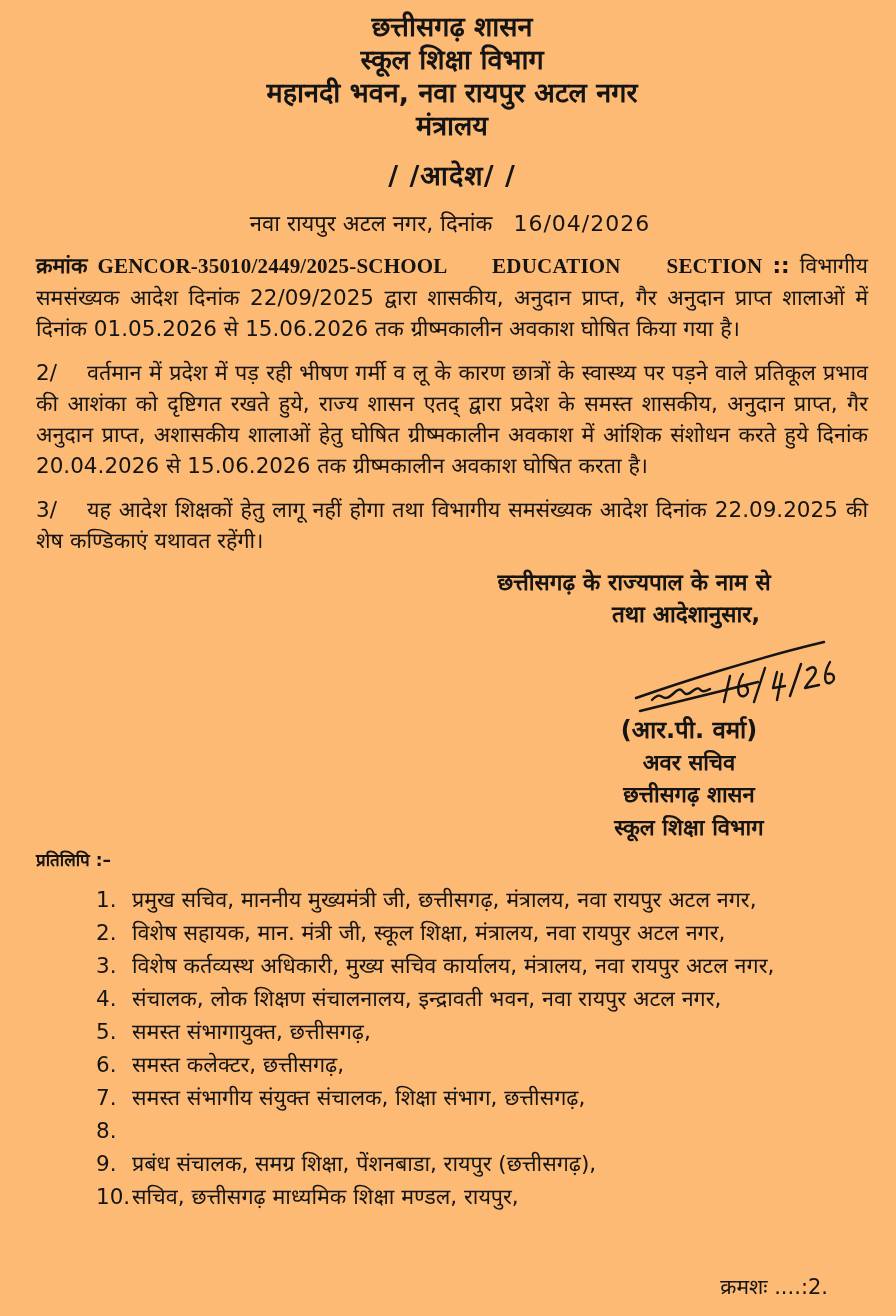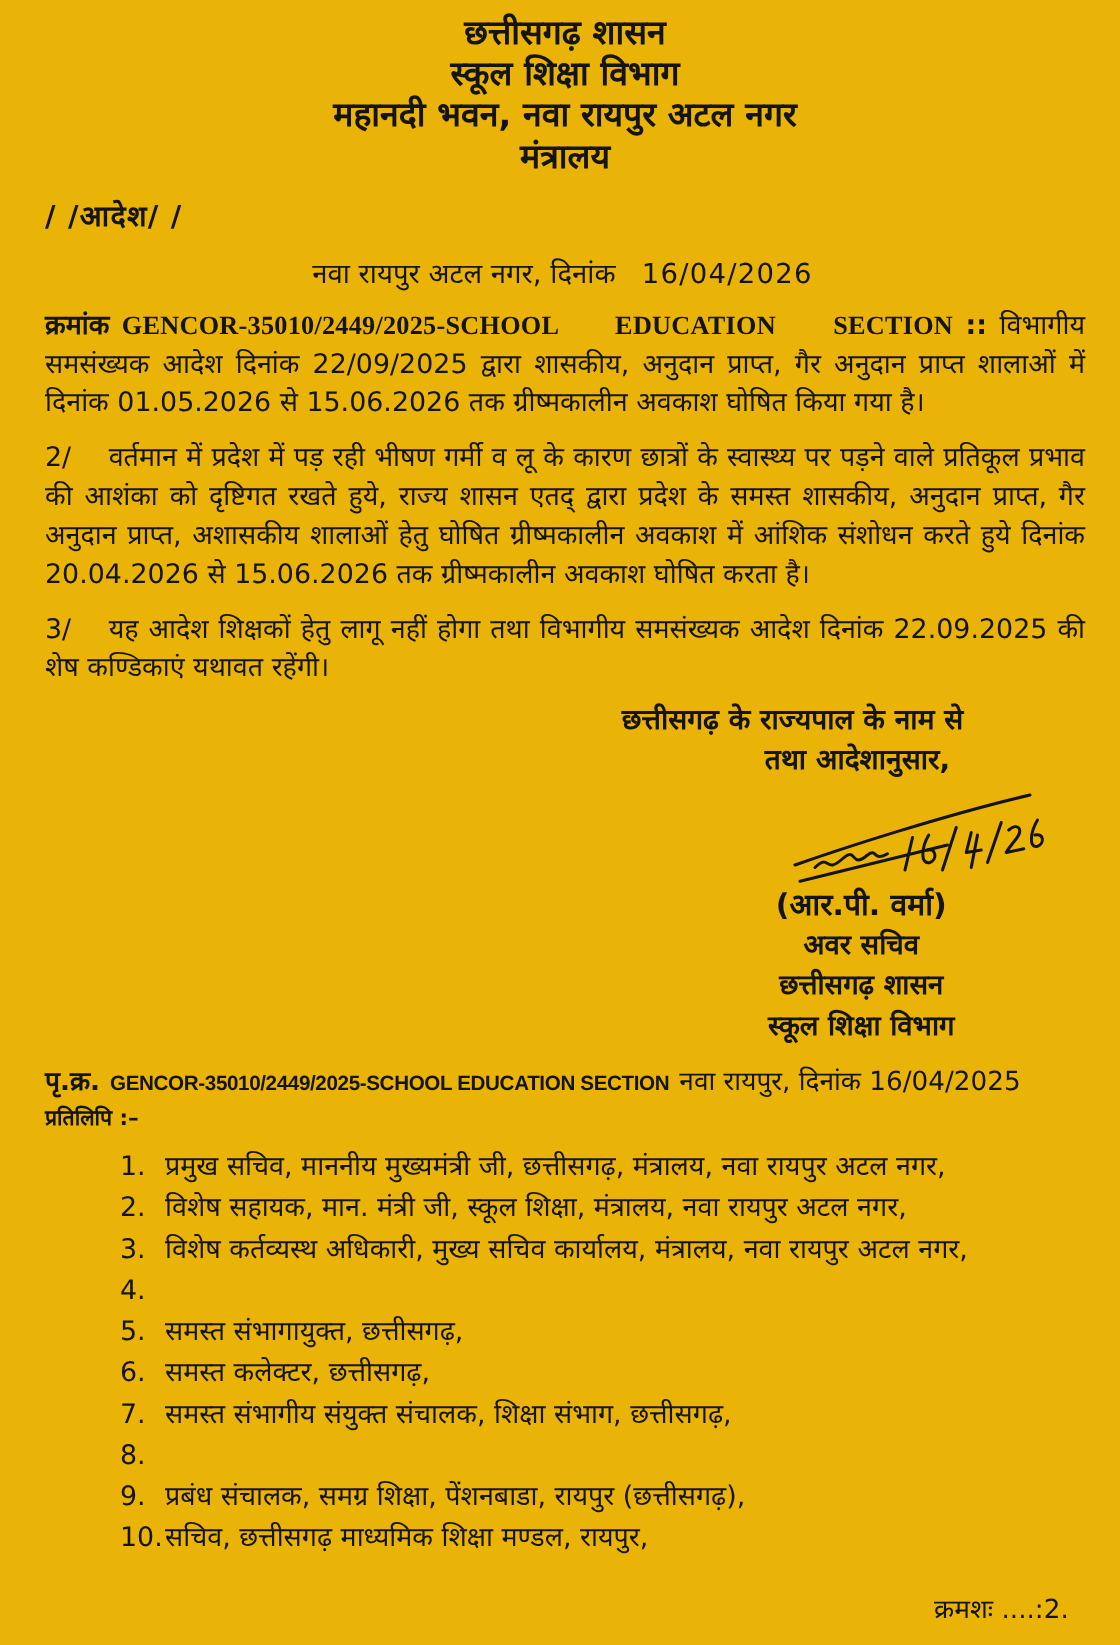--- a/index.html
+++ b/index.html
@@ -1,24 +1,24 @@
 <!DOCTYPE html>
 <html lang="hi"><head>
 <meta charset="utf-8">
 <style>
   html,body{margin:0;padding:0;background:#e8e8e8;}
   .page{
-    width:896px;height:1316px;margin:0 auto;background:#eab308;
+    width:896px;height:1316px;margin:0 auto;background:#fdba74;
     box-sizing:border-box;position:relative;
     padding:10px 28px 0 36px;
     font-family:"DejaVu Sans",sans-serif;
     color:#141414;overflow:hidden;
   }
   .hdr{ text-align:center;font-weight:bold;font-size:27px;line-height:33px; }
-  .order-heading{ text-align:left;font-weight:bold;font-size:23px;margin-top:14px;letter-spacing:1px; }
+  .order-heading{ text-align:center;font-weight:bold;font-size:27px;margin-top:14px;letter-spacing:1px; }
   .place-date{ text-align:center;font-size:22px;margin-top:14px;padding-right:4px; }
   .place-date .dt{ display:inline-block;margin-left:14px;letter-spacing:1px; }
 
   .para{ font-size:21.5px;line-height:31px;text-align:justify;margin:13px 0 0 0; }
   .para1-label{ font-weight:bold;margin-right:10px; }
   .ref-serif{ font-family:"Liberation Serif","DejaVu Serif",serif;font-weight:bold;font-size:21px;letter-spacing:0.2px; }
   .sep{ font-weight:bold;margin:0 10px; }
   .pnum{ display:inline-block;margin-right:30px; }
 
   .authority{ width:456px;margin:10px 6px 0 auto;font-size:22.5px;font-weight:600;line-height:32px; }
@@ -29,21 +29,21 @@
   .sig-name{ font-weight:bold;font-size:24px; }
 
   .endorsement{ margin-top:12px;font-size:21px;white-space:nowrap; }
   .endorse-label{ font-weight:bold;font-size:21px;margin-right:8px; }
   .ref-cond{ font-family:"Liberation Sans","DejaVu Sans",sans-serif;font-weight:bold;font-size:16.5px;letter-spacing:-0.3px;margin-right:8px; }
   .copy-label{ font-weight:bold;font-size:17px;margin-top:4px; }
 
   .copies{ margin-top:12px;padding-left:60px;font-size:21.5px;line-height:33px; }
   .copy-row{ display:flex; }
   .copy-num{ width:36px;flex:0 0 36px; }
-  .footer-cont{ position:absolute;right:41px;bottom:16px;font-size:21px; }
+  .footer-cont{ position:absolute;right:68px;bottom:16px;font-size:21px; }
 </style>
 </head>
 <body>
 
 <div class="page">
 
   <div class="hdr">
     <div>छत्तीसगढ़ शासन</div>
     <div>स्कूल शिक्षा विभाग</div>
     <div>महानदी भवन, नवा रायपुर अटल नगर</div>
@@ -83,42 +83,39 @@
     </svg>
 
     <div class="sig-block">
       <div class="sig-name">(आर.पी. वर्मा)</div>
       <div>अवर सचिव</div>
       <div>छत्तीसगढ़ शासन</div>
       <div>स्कूल शिक्षा विभाग</div>
     </div>
   </div>
 
-  <div class="endorsement">
-    <span class="endorse-label">पृ.क्र.</span><span class="ref-cond">GENCOR-35010/2449/2025-SCHOOL EDUCATION SECTION</span><span>नवा रायपुर, दिनांक</span>
-    <span class="dt">16/04/2025</span>
-  </div>
 
   <div class="copy-label">प्रतिलिपि :–</div>
 
   <div class="copies">
     <div class="copy-row">
         <span class="copy-num">1.</span>
         <span>प्रमुख सचिव, माननीय मुख्यमंत्री जी, छत्तीसगढ़, मंत्रालय, नवा रायपुर अटल नगर,</span>
       </div>
     <div class="copy-row">
         <span class="copy-num">2.</span>
         <span>विशेष सहायक, मान. मंत्री जी, स्कूल शिक्षा, मंत्रालय, नवा रायपुर अटल नगर,</span>
       </div>
     <div class="copy-row">
         <span class="copy-num">3.</span>
         <span>विशेष कर्तव्यस्थ अधिकारी, मुख्य सचिव कार्यालय, मंत्रालय, नवा रायपुर अटल नगर,</span>
       </div>
     <div class="copy-row">
         <span class="copy-num">4.</span>
+        <span>संचालक, लोक शिक्षण संचालनालय, इन्द्रावती भवन, नवा रायपुर अटल नगर,</span>
       </div>
     <div class="copy-row">
         <span class="copy-num">5.</span>
         <span>समस्त संभागायुक्त, छत्तीसगढ़,</span>
       </div>
     <div class="copy-row">
         <span class="copy-num">6.</span>
         <span>समस्त कलेक्टर, छत्तीसगढ़,</span>
       </div>
     <div class="copy-row">

